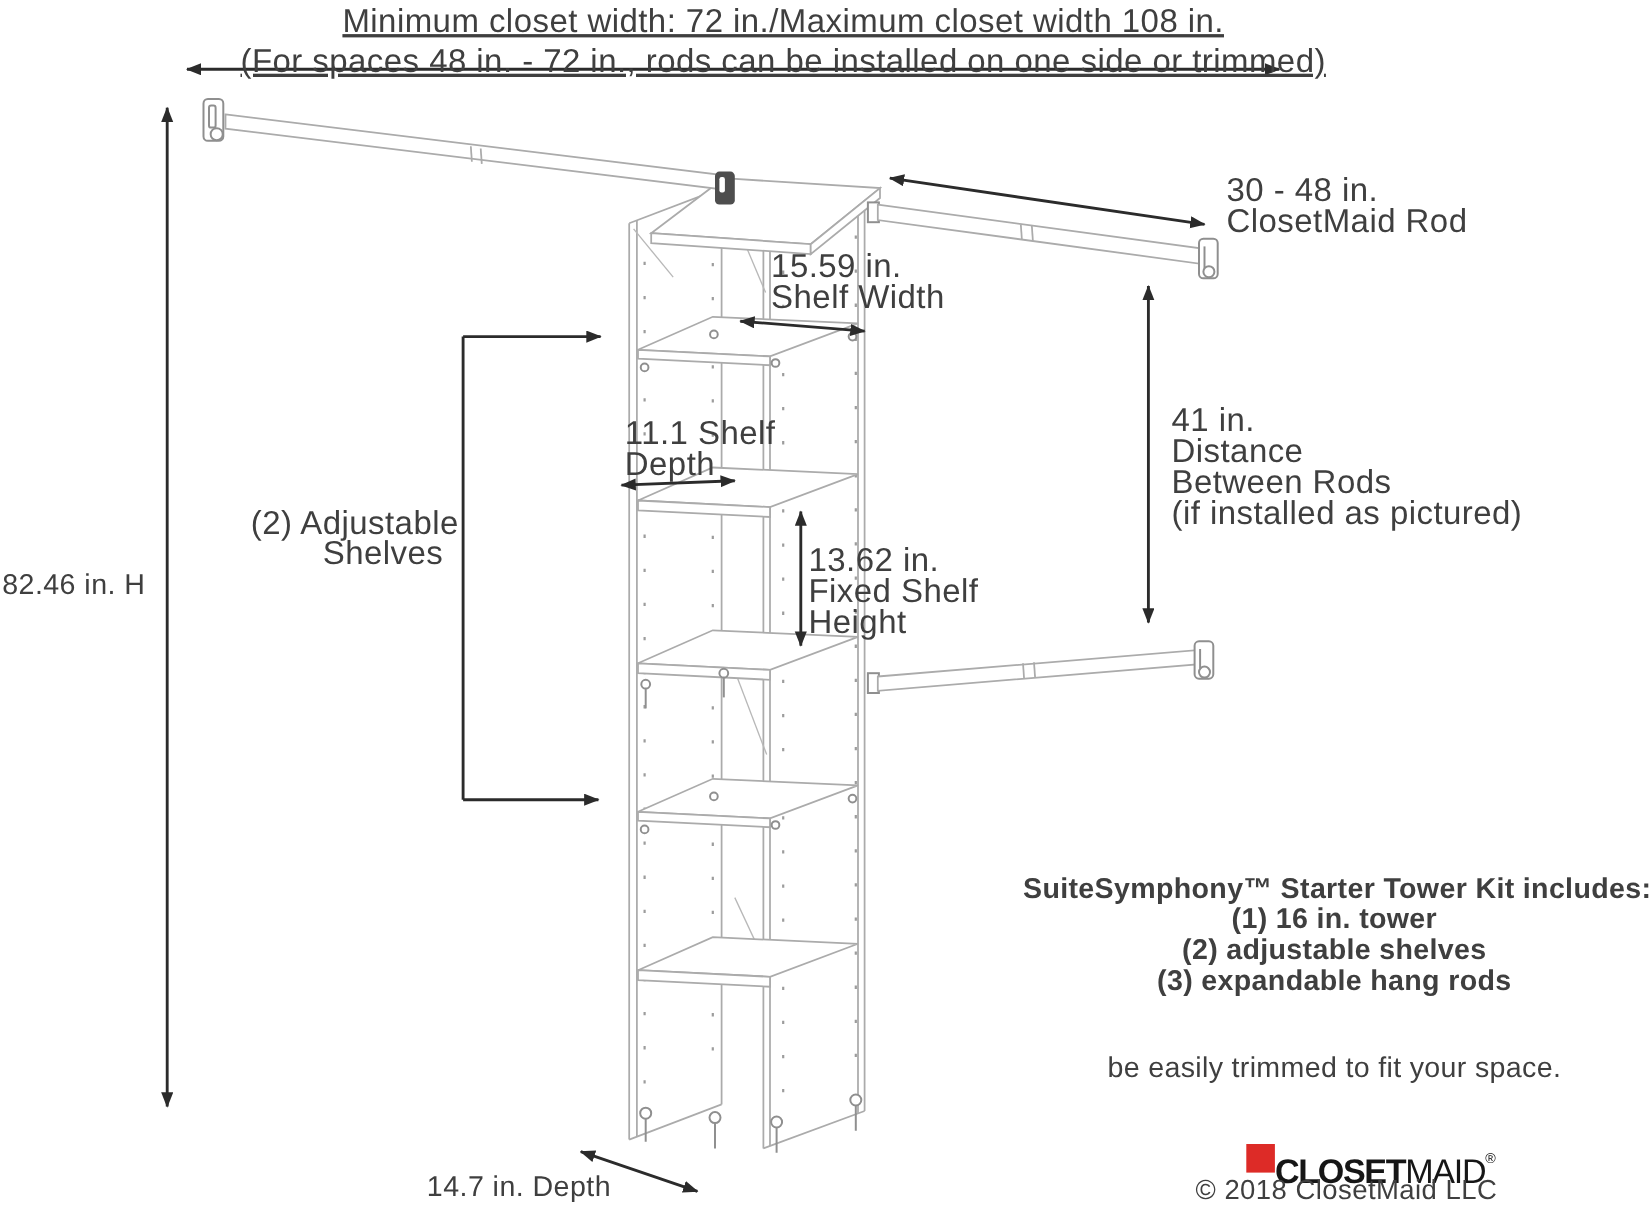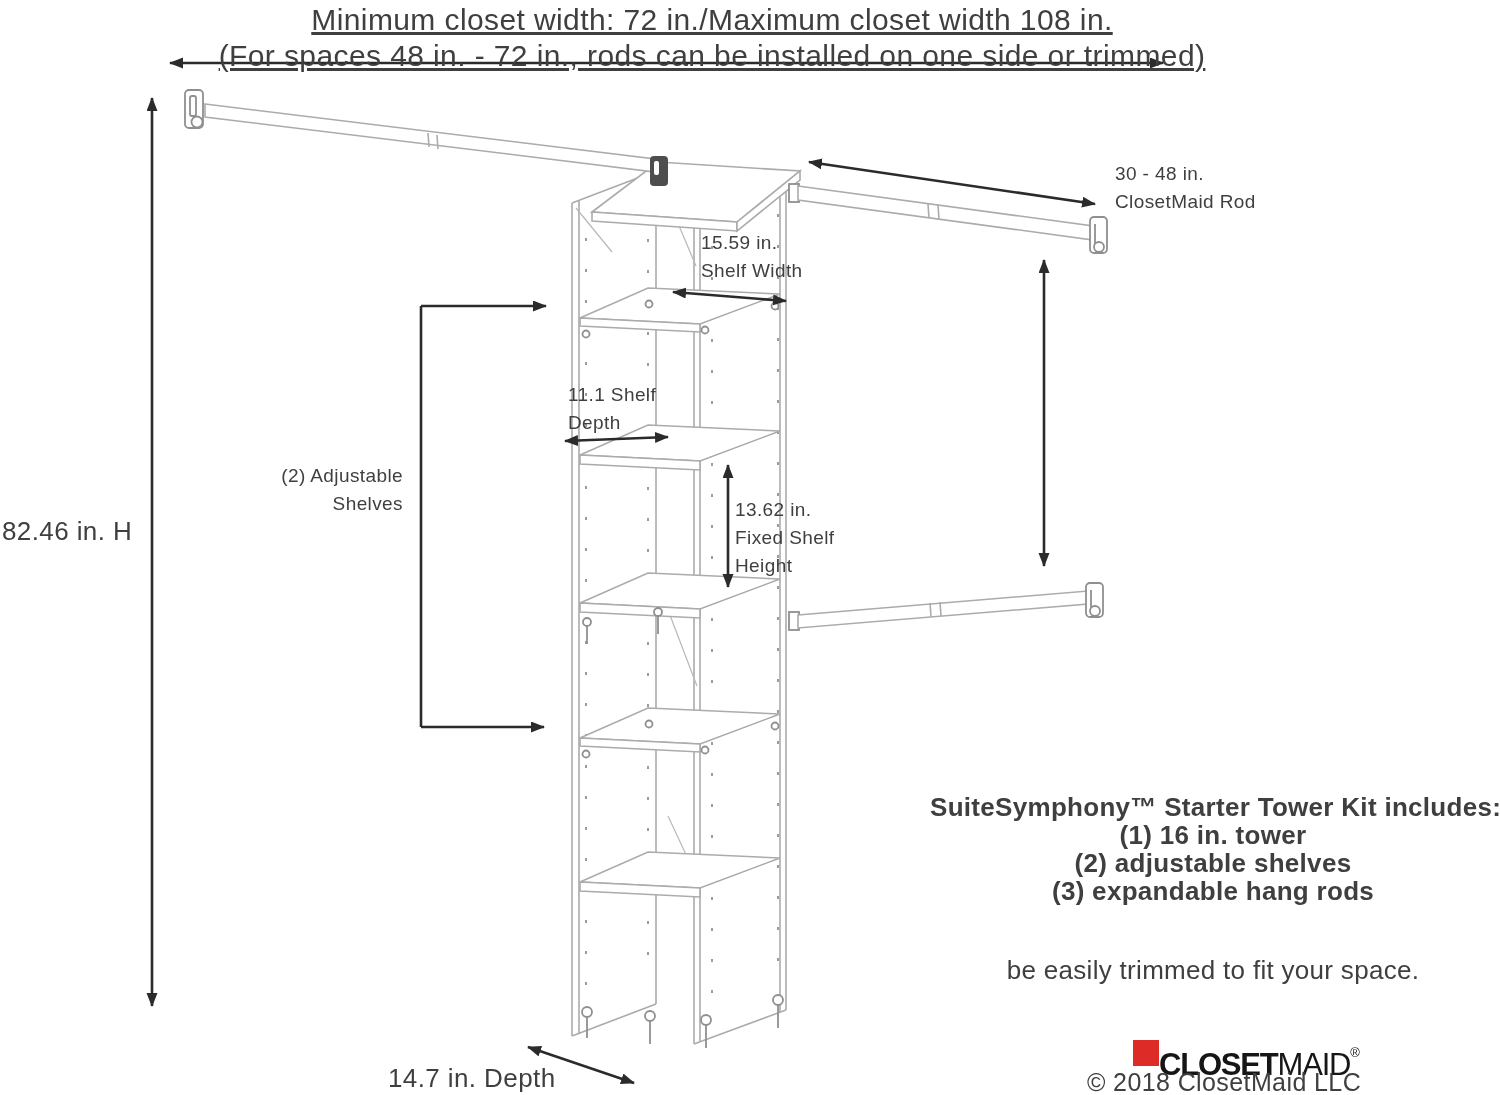--- a/index.html
+++ b/index.html
@@ -7,21 +7,21 @@
     --holder:#4e4e4e; --logo-red:#dd2b27; --logo-text:#161616;
   }
   html,body{margin:0;padding:0;background:#ffffff;}
   #canvas{position:relative;width:1500px;height:1095px;background:#fff;overflow:hidden;
     font-family:"Liberation Sans","DejaVu Sans",sans-serif;color:var(--text);}
   svg{position:absolute;left:0;top:0;}
   .lbl{position:absolute;letter-spacing:.4px;color:var(--text);}
   .lbl div{white-space:pre;}
   .hdr{font-size:30px;line-height:36px;text-align:center;}
   .big{font-size:26px;}
-  .ann{font-size:19px;line-height:28px;}
+  .ann{font-size:30px;line-height:28px;}
   .kit{font-size:26px;line-height:28px;text-align:center;letter-spacing:.3px;}
   .kit .kit-item{margin-top:0;}
   .kit div{white-space:pre;}
   .right{text-align:right;}
   
   .g1{stroke:var(--line);stroke-width:1.6;fill:none;}
   .g1f{stroke:var(--line);stroke-width:1.6;fill:#ffffff;}
   .g2{stroke:var(--line-strong);stroke-width:1.8;fill:none;}
   .g2f{stroke:var(--line-strong);stroke-width:1.8;fill:#ffffff;}
   .thin{stroke:#b8b8b8;stroke-width:1.2;fill:none;}
@@ -206,20 +206,26 @@
     <div>(2) Adjustable</div>
     <div>Shelves</div>
   </div>
 
   <div class="lbl ann" style="left:735px;top:496px;">
     <div>13.62 in.</div>
     <div>Fixed Shelf</div>
     <div>Height</div>
   </div>
 
+  <div class="lbl ann" style="left:1065px;top:369px;">
+    <div>41 in.</div>
+    <div>Distance</div>
+    <div>Between Rods</div>
+    <div>(if installed as pictured)</div>
+  </div>
 
   <div class="lbl kit" style="left:930px;top:793px;width:566px;font-weight:bold;">
     <div>SuiteSymphony™ Starter Tower Kit includes:</div>
     <div class="kit-item">(1) 16 in. tower</div>
     <div class="kit-item">(2) adjustable shelves</div>
     <div class="kit-item">(3) expandable hang rods</div>
   </div>
 
   <div class="lbl kit" style="left:930px;top:956px;width:566px;">
     <div>be easily trimmed to fit your space.</div>

